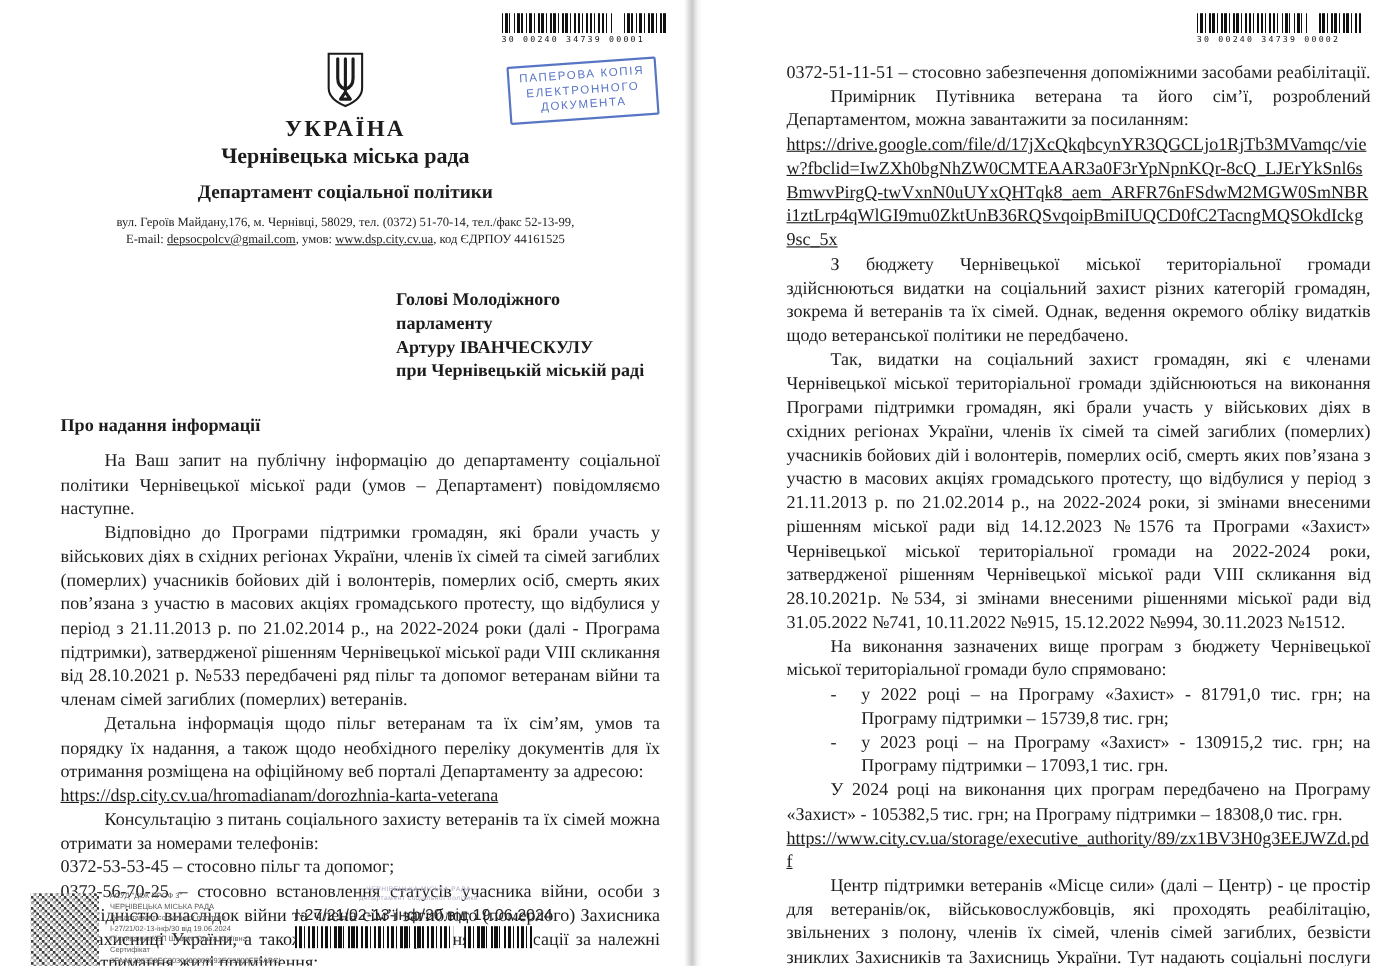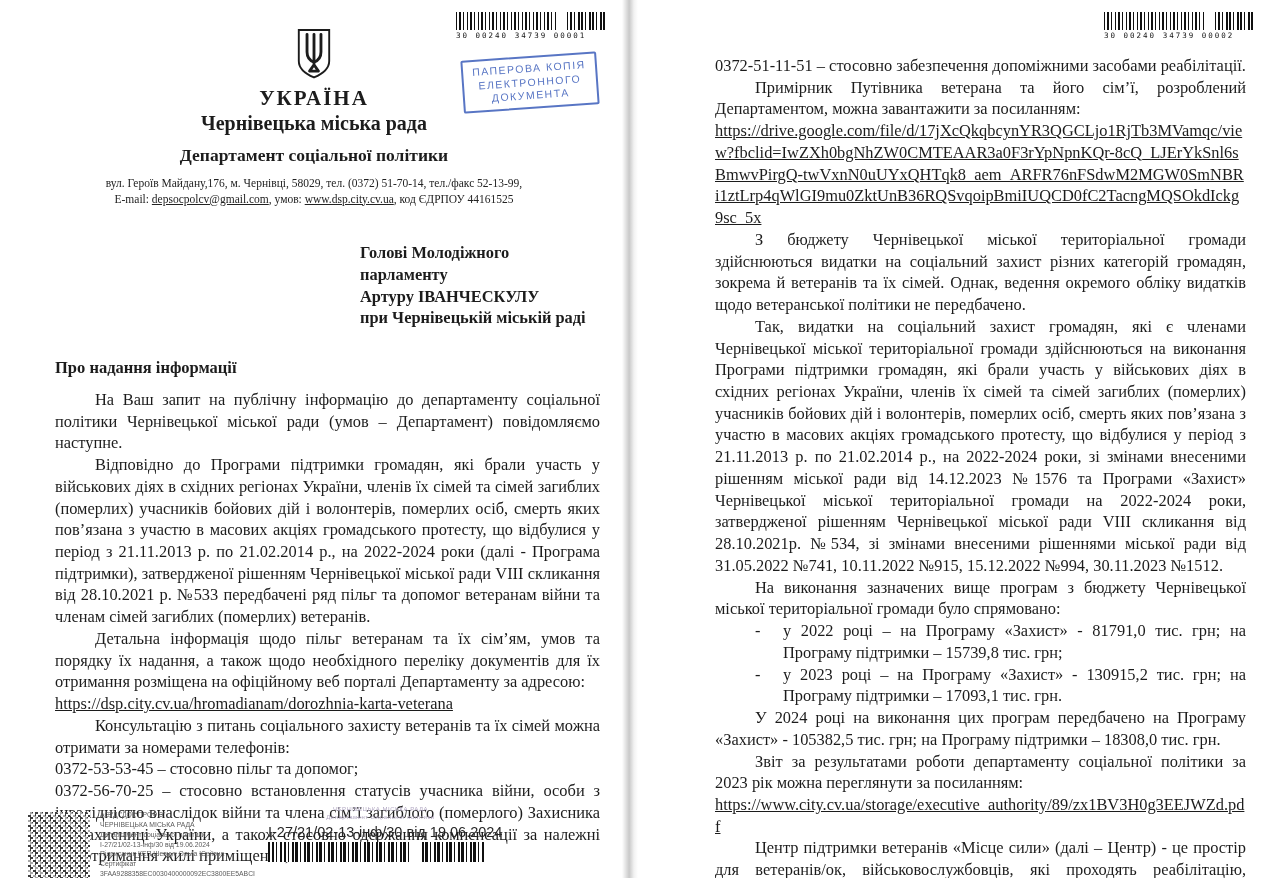--- a/index.html
+++ b/index.html
@@ -16,42 +16,42 @@
   .page2 { width: 634px; }
   .page-divider {
     position: absolute; left: 622px; top: 0; width: 16px; height: 878px;
     background: linear-gradient(90deg, rgba(0,0,0,0) 0%, #c9c9c9 45%, #f2f2f2 75%, rgba(255,255,255,0) 100%);
     z-index: 5;
   }
 
   
   .barcode { position: absolute; width: 150px; }
   .bc-p1 { right: 22px; top: 12px; }
-  .bc-p2 { right: 8px; top: 12px; }
+  .bc-p2 { right: 24px; top: 12px; }
   .bars { display: flex; gap: 9px; height: 18px; }
   .bars span { display: block; height: 100%;
     background: repeating-linear-gradient(90deg,#101010 0 1.5px,#fff 1.5px 3px,#101010 3px 5.5px,#fff 5.5px 7px,#101010 7px 8px,#fff 8px 11px);
   }
   .bars .b1 { width: 68%; } .bars .b2 { width: 26%; }
   .bars-digits {
     font-family: "DejaVu Sans Mono", monospace; font-size: 7.5px; letter-spacing: 2px;
     text-align: left; color: #111; margin-top: 1px; white-space: nowrap;
   }
 
   
   .copy-stamp {
     position: absolute; right: 30px; top: 56px;
     border: 2px solid #4767be; color: #4767be; border-radius: 2px;
     padding: 4px 9px; transform: rotate(-4deg);
     font-family: "Liberation Sans", sans-serif; font-size: 10.5px; line-height: 1.3;
     letter-spacing: 1.5px; text-align: center; opacity: .9;
   }
 
   
-  .hdr { padding-top: 28px; text-align: center; width: 100%; }
+  .hdr { padding-top: 28px; text-align: center; width: 100%; margin-top: 19px; }
   .trident { display: block; margin: 0 auto 6px auto; }
   .hdr .country { font-size: 21px; font-weight: bold; letter-spacing: 2px; }
   .hdr .council { font-size: 20px; font-weight: bold; margin-top: 1px; }
   .hdr .dept { font-size: 17.5px; font-weight: bold; margin-top: 10px; }
   .hdr .dept-short { font-size: 17px; margin-top: 1px; }
   .contact { font-size: 11.5px; margin-top: 10px; line-height: 1.35; color: #222; }
   .contact .u { text-decoration: underline; }
 
   
   .recipient {
@@ -192,20 +192,19 @@
     <div class="body-text p2-body">
       <p class="just">0372-51-11-51 – стосовно забезпечення допоміжними засобами реабілітації.</p>
       <p class="ind just">Примірник Путівника ветерана та його сім’ї, розроблений Департаментом, можна завантажити за посиланням:</p>
       <p class="link breakall">https://drive.google.com/file/d/17jXcQkqbcynYR3QGCLjo1RjTb3MVamqc/view?fbclid=IwZXh0bgNhZW0CMTEAAR3a0F3rYpNpnKQr-8cQ_LJErYkSnl6sBmwvPirgQ-twVxnN0uUYxQHTqk8_aem_ARFR76nFSdwM2MGW0SmNBRi1ztLrp4qWlGI9mu0ZktUnB36RQSvqoipBmiIUQCD0fC2TacngMQSOkdIckg9sc_5x</p>
       <p class="ind just">З бюджету Чернівецької міської територіальної громади здійснюються видатки на соціальний захист різних категорій громадян, зокрема й ветеранів та їх сімей. Однак, ведення окремого обліку видатків щодо ветеранської політики не передбачено.</p>
       <p class="ind just">Так, видатки на соціальний захист громадян, які є членами Чернівецької міської територіальної громади здійснюються на виконання Програми підтримки громадян, які брали участь у військових діях в східних регіонах України, членів їх сімей та сімей загиблих (померлих) учасників бойових дій і волонтерів, померлих осіб, смерть яких пов’язана з участю в масових акціях громадського протесту, що відбулися у період з 21.11.2013 р. по 21.02.2014 р., на 2022-2024 роки, зі змінами внесеними рішенням міської ради від 14.12.2023 №1576 та Програми «Захист» Чернівецької міської територіальної громади на 2022-2024 роки, затвердженої рішенням Чернівецької міської ради VIII скликання від 28.10.2021р. №534, зі змінами внесеними рішеннями міської ради від 31.05.2022 №741, 10.11.2022 №915, 15.12.2022 №994, 30.11.2023 №1512.</p>
       <p class="ind just">На виконання зазначених вище програм з бюджету Чернівецької міської територіальної громади було спрямовано:</p>
       <p class="bullet"><span class="dash">-</span><span>у 2022 році – на Програму «Захист» - 81791,0 тис. грн; на Програму підтримки – 15739,8 тис. грн;</span></p>
       <p class="bullet"><span class="dash">-</span><span>у 2023 році – на Програму «Захист» - 130915,2 тис. грн; на Програму підтримки – 17093,1 тис. грн.</span></p>
       <p class="ind just">У 2024 році на виконання цих програм передбачено на Програму «Захист» - 105382,5 тис. грн; на Програму підтримки – 18308,0 тис. грн.</p>
-      <p class="ind just">Звіт за результатами роботи департаменту соціальної політики за 2023 рік можна переглянути за посиланням:</p>
       <p class="link breakall">https://www.city.cv.ua/storage/executive_authority/89/zx1BV3H0g3EEJWZd.pdf</p>
       <p class="ind just">Центр підтримки ветеранів «Місце сили» (далі – Центр)  - це простір для ветеранів/ок, військовослужбовців, які проходять реабілітацію, звільнених з полону, членів їх сімей, членів сімей загиблих, безвісти зниклих Захисників та Захисниць України. Тут надають соціальні послуги фахівці служби соціально-психологічної підтримки учасників АТО/ООС, захисників, захисниць та членів їх сімей Чернівецького міського центру соціальних служб.</p>
 
     </div>
   </div>
 
 </div>
 
 </body></html>

